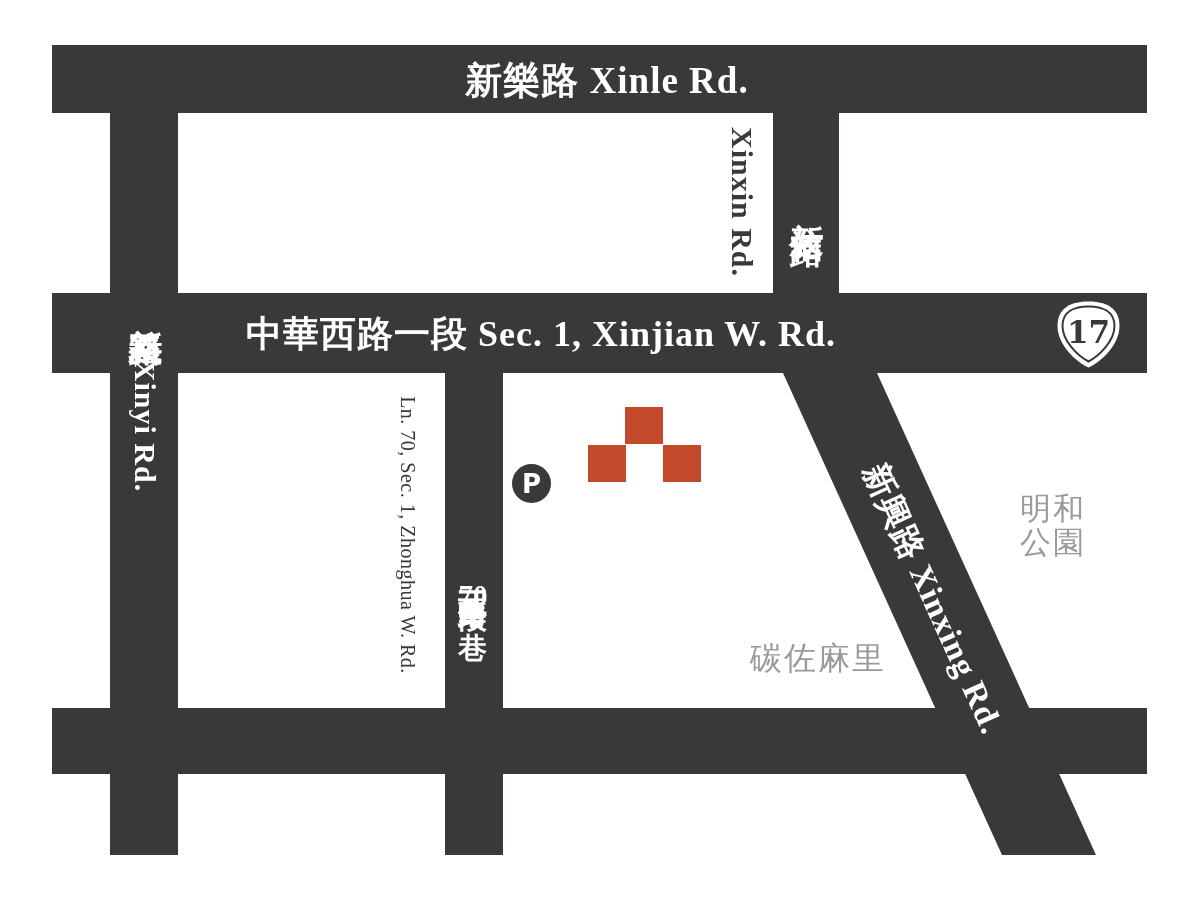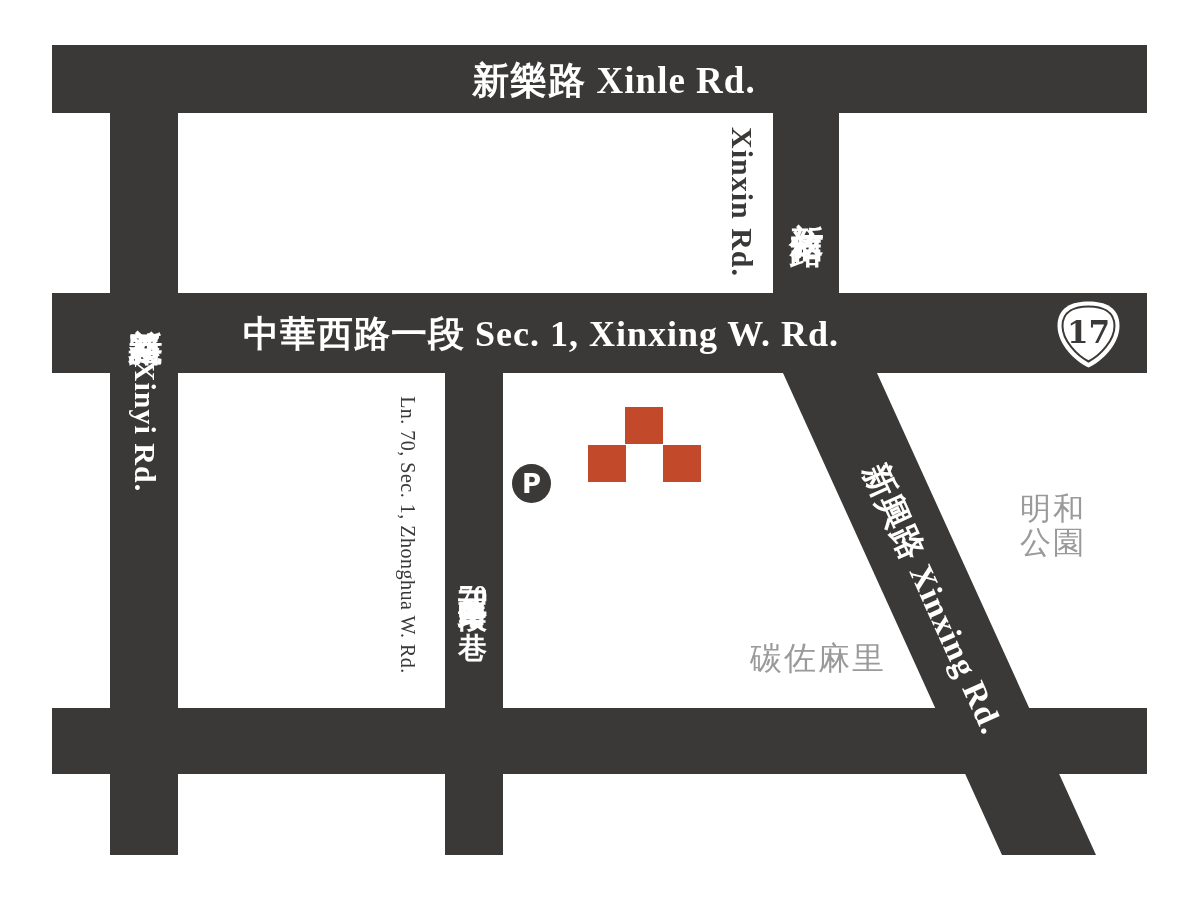--- a/index.html
+++ b/index.html
@@ -45,22 +45,22 @@
   <div class="road" style="left:52px;top:293px;width:1095px;height:80px;"></div>
   <div class="road" style="left:52px;top:708px;width:1095px;height:66px;"></div>
   <div class="road" style="left:110px;top:113px;width:68px;height:742px;"></div>
   <div class="road" style="left:773px;top:113px;width:66px;height:180px;"></div>
   <div class="road" style="left:445px;top:373px;width:58px;height:482px;"></div>
 
   <svg style="left:0;top:0;" width="1200" height="899" viewBox="0 0 1200 899">
     <polygon points="783,373 877,373 1096,855 1002,855" fill="#3a3938"></polygon>
   </svg>
 
-  <div class="road-label h37" style="left:607px;top:81px;margin-left:7px;">新樂路 Xinle Rd.</div>
-  <div class="road-label h36" style="left:541px;top:334px;">中華西路一段 Sec. 1, Xinxing W. Rd.</div>
+  <div class="road-label h37" style="left:607px;top:81px;">新樂路 Xinle Rd.</div>
+  <div class="road-label h36" style="left:541px;top:334px;">中華西路一段 Sec. 1, Xinjian W. Rd.</div>
 
   <div class="vert-cjk" style="left:145px;top:304px;font-size:34px;letter-spacing:2px;">新義路</div>
   <div class="road-label rot90" style="left:145px;top:426px;font-size:30px;">Xinyi Rd.</div>
 
   <div class="road-label rot90 dark-label" style="left:742px;top:202px;font-size:30px;">Xinxin Rd.</div>
   <div class="vert-cjk" style="left:806px;top:204px;font-size:34px;letter-spacing:6px;">新信路</div>
 
   <div class="road-label rot90 dark-label" style="left:407px;top:535px;font-size:20px;font-weight:400;letter-spacing:0.5px;">Ln. 70, Sec. 1, Zhonghua W. Rd.</div>
   <div class="vert-cjk" style="left:473px;top:592px;font-size:29px;letter-spacing:1px;"><span>中華西路一段</span><span class="tcy">70</span><span>巷</span></div>
 

